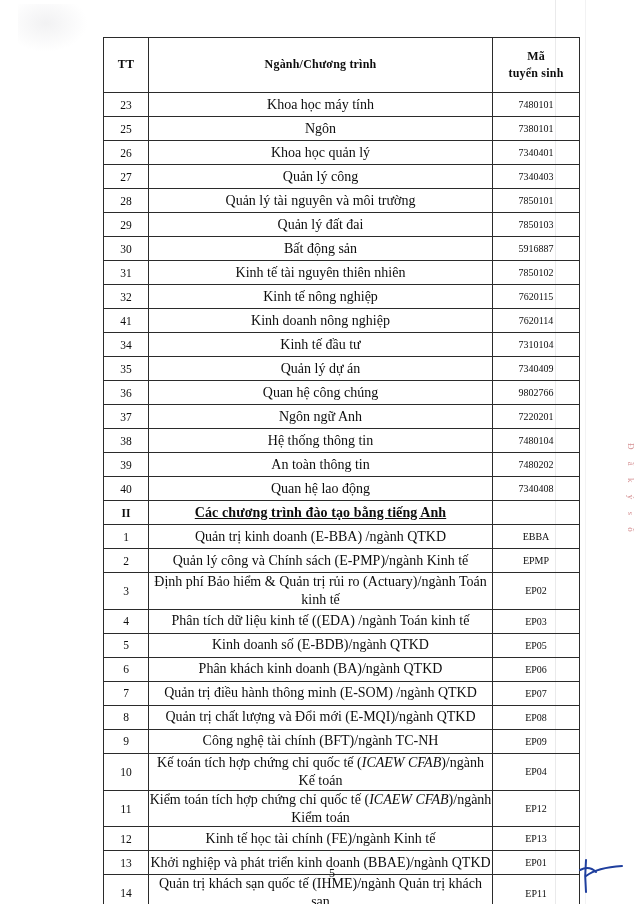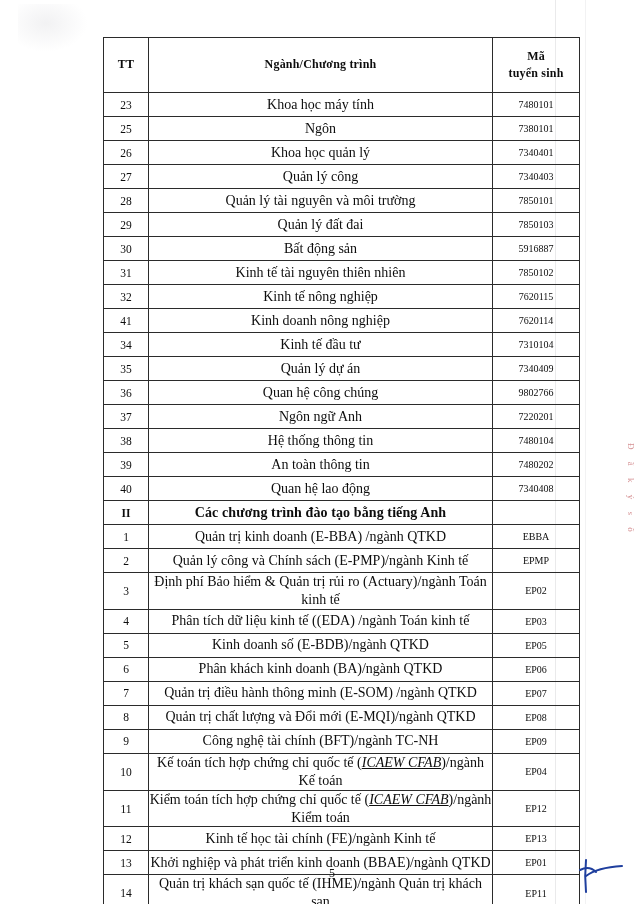--- a/index.html
+++ b/index.html
@@ -94,29 +94,30 @@
     text-align: center;
     font-size: 10px;
   }
 
   tr.section-row .cell-tt,
   tr.section-row .cell-name {
     font-weight: bold;
   }
   tr.section-row .cell-name {
     letter-spacing: 0.1px;
+    text-decoration: underline;
   }
 
   tr.tall-row .cell-name,
   tr.tall-row .cell-tt,
   tr.tall-row .cell-code {
     height: 34px;
   }
 
-  .ital { font-style: italic; text-decoration: underline; }
+  .ital { font-style: italic; }
 
   
   .page-number {
     position: absolute;
     left: 0;
     right: 0;
     top: 866px;
     text-align: center;
     font-size: 12px;
     color: #111;

